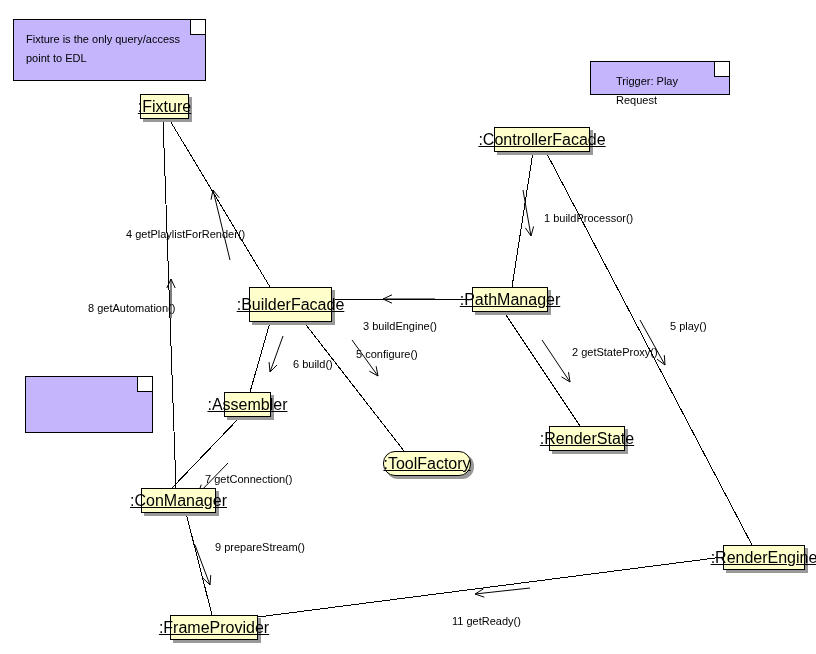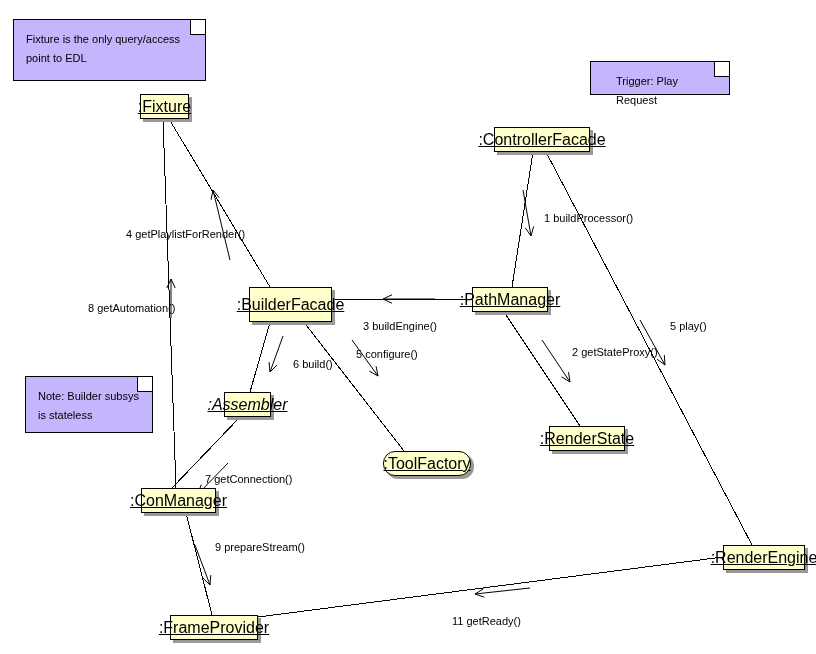--- a/index.html
+++ b/index.html
@@ -144,21 +144,21 @@
       </div>
       <div class="obj" style="left: 494px; top: 127px; width: 96px; height: 25px;">
         <span>:ControllerFacade</span>
       </div>
       <div class="obj" style="left: 249px; top: 287px; width: 83px; height: 35px;">
         <span>:BuilderFacade</span>
       </div>
       <div class="obj" style="left: 472px; top: 287px; width: 76px; height: 25px;">
         <span>:PathManager</span>
       </div>
-      <div class="obj" style="left: 224px; top: 392px; width: 47px; height: 25px; font-style: italic;">
+      <div class="obj" style="left: 224px; top: 392px; width: 47px; height: 25px;">
         <span>:Assembler</span>
       </div>
       <div class="obj" style="left: 383px; top: 451px; width: 88px; height: 25px; border-radius: 12px;">
         <span>:ToolFactory</span>
       </div>
       <div class="obj" style="left: 549px; top: 426px; width: 76px; height: 25px;">
         <span>:RenderState</span>
       </div>
       <div class="obj" style="left: 141px; top: 488px; width: 75px; height: 25px;">
         <span>:ConManager</span>
@@ -167,22 +167,21 @@
         <span>:FrameProvider</span>
       </div>
       <div class="obj" style="left: 723px; top: 545px; width: 82px; height: 25px;">
         <span>:RenderEngine</span>
       </div>
     </div>
   <div id="notes-layer">
       <div class="note" style="left: 13px; top: 19px; width: 193px; height: 62px;"><div>Fixture is the only query/access
 point to EDL</div><div class="fold"></div></div>
       <div class="note" style="left: 590px; top: 61px; width: 140px; height: 34px; padding-left: 25px;"><div>Trigger: Play Request</div><div class="fold"></div></div>
-      <div class="note" style="left: 25px; top: 376px; width: 128px; height: 57px;"><div>Note: Builder subsys
-is stateless</div><div class="fold"></div></div>
+      <div class="note" style="left: 25px; top: 376px; width: 128px; height: 57px;"><div class="fold"></div></div>
     </div>
   <div id="messages-layer">
       <div class="msg" style="left: 544px; top: 212px;">1 buildProcessor()</div>
       <div class="msg" style="left: 572px; top: 338px; margin-top: 8px;">2 getStateProxy()</div>
       <div class="msg" style="left: 363px; top: 320px;">3 buildEngine()</div>
       <div class="msg" style="left: 126px; top: 228px;">4 getPlaylistForRender()</div>
       <div class="msg" style="left: 356px; top: 348px;">5 configure()</div>
       <div class="msg" style="left: 293px; top: 358px;">6 build()</div>
       <div class="msg" style="left: 205px; top: 473px;">7 getConnection()</div>
       <div class="msg" style="left: 88px; top: 302px;">8 getAutomation()</div>

